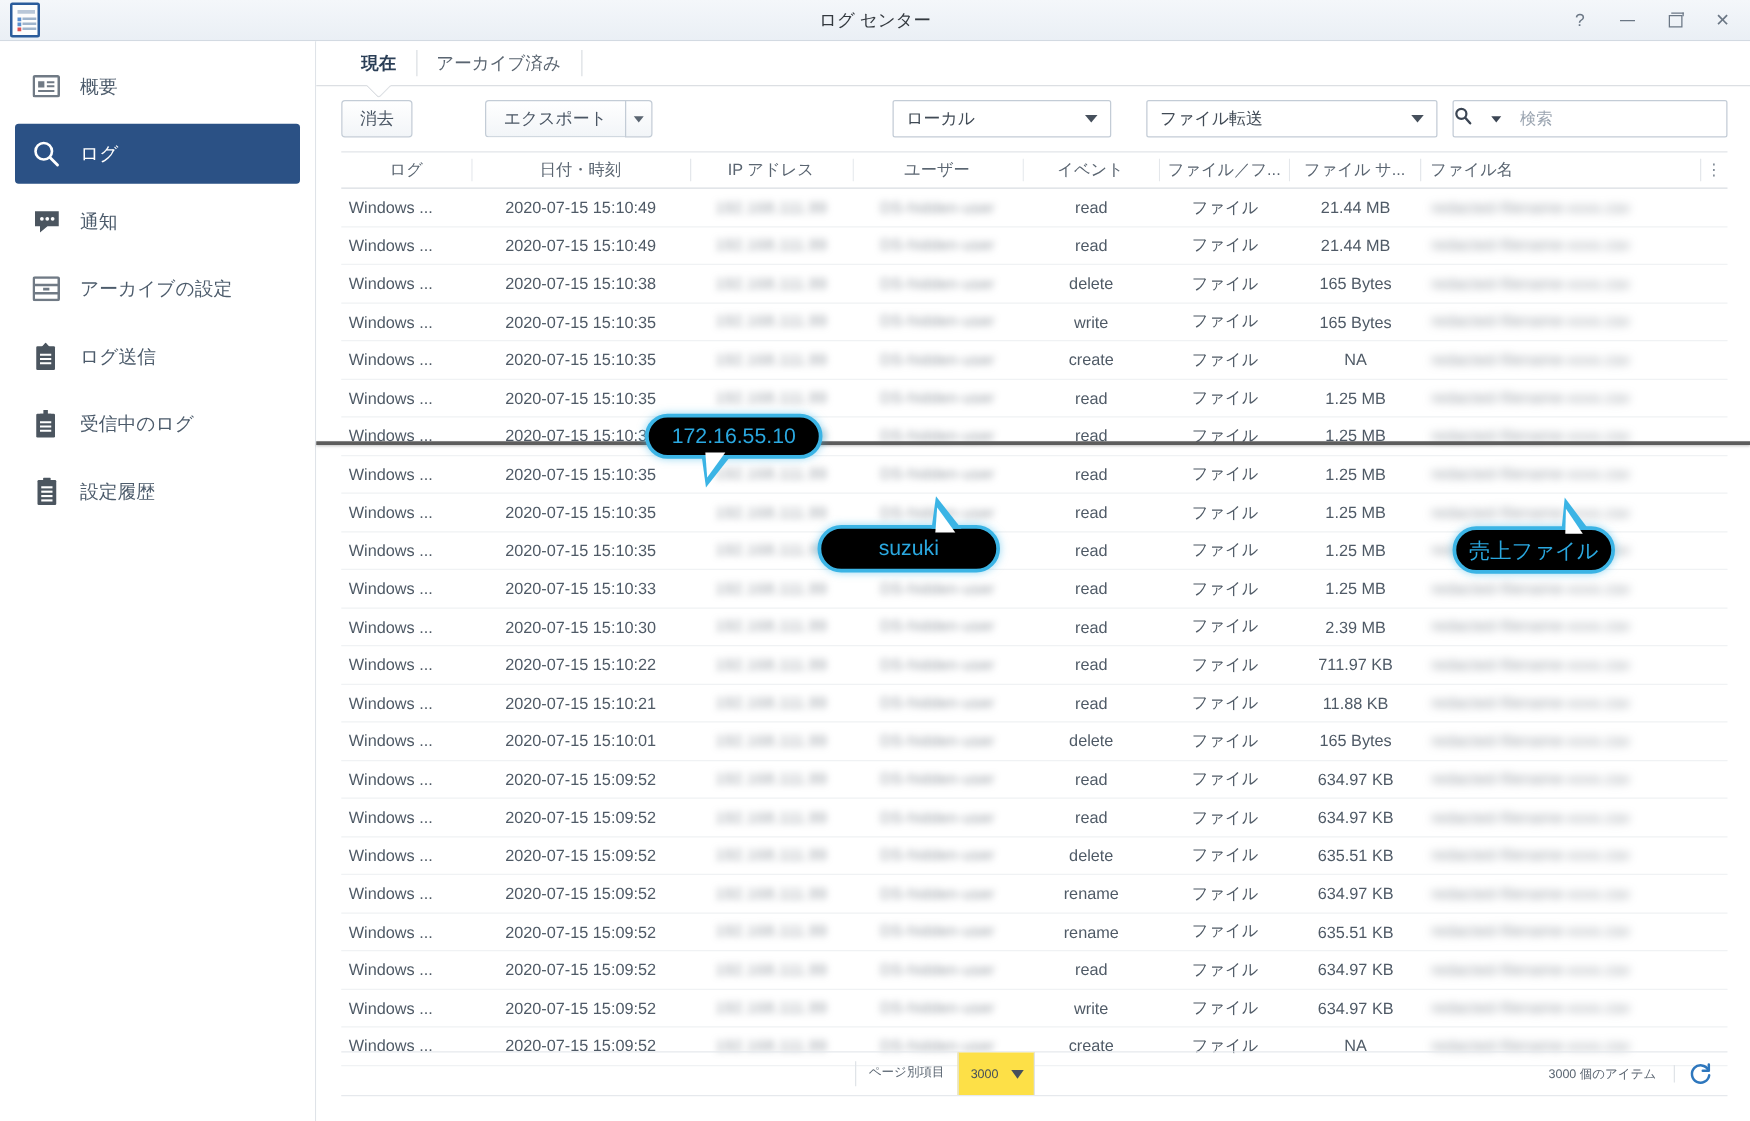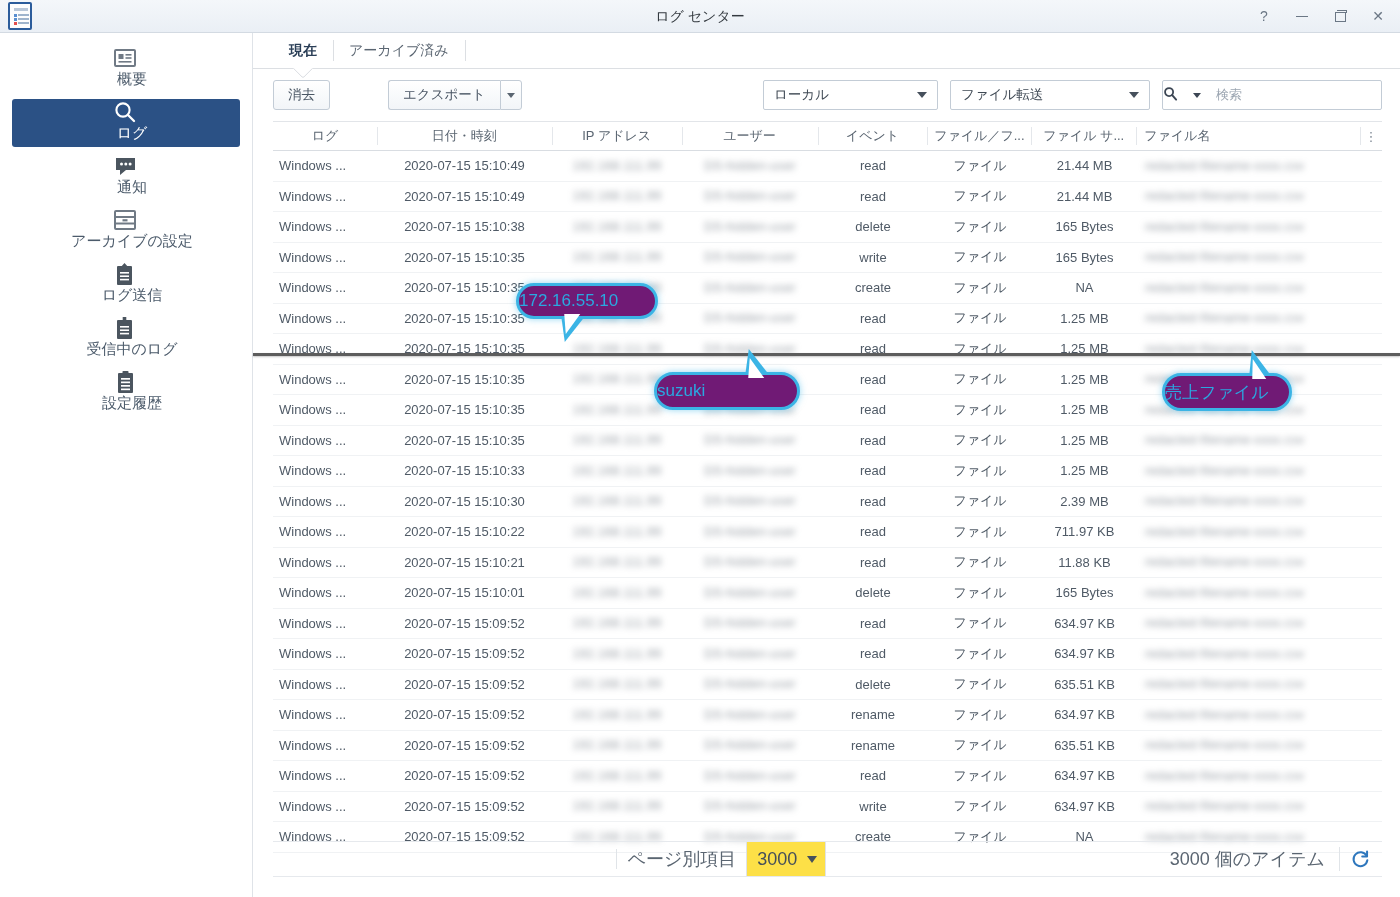--- a/index.html
+++ b/index.html
@@ -95,21 +95,20 @@
   }
   .nav-item {
     display: flex; align-items: center;
     height: 48px;
     margin: 0 12px 6px 12px;
     padding-left: 12px;
     border-radius: 3px;
     cursor: pointer;
     color: #4c5b6b;
     font-size: 15px;
-    flex-direction: column;
   }
   .nav-item.active {
     background: #2b5185;
     color: #ffffff;
   }
   .nav-icon {
     width: 26px; height: 26px;
     margin-right: 14px;
     flex: 0 0 auto;
     display: flex; align-items: center; justify-content: center;
@@ -201,21 +200,21 @@
     background: #ffffff;
     display: flex; align-items: center;
     padding: 0 10px;
     font-size: 13.5px;
     color: #404a55;
     cursor: pointer;
   }
   .combo .combo-label { flex: 1; white-space: nowrap; }
   .combo .caret-dn { margin-left: 10px; border-top-color:#46505c; border-left-width:5px;border-right-width:5px;border-top-width:6px;}
   .combo-local { width: 175px; }
-  .combo-type  { width: 200px; }
+  .combo-type  { width: 233px; margin-left: 16px; }
 
   .searchbox {
     width: 220px; height: 30px;
     border: 1px solid #c3ccd6;
     border-radius: 2px;
     background:#fff;
     display:flex; align-items:center;
     padding: 0 0;
     gap: 15px;
     cursor: text;
@@ -292,28 +291,29 @@
     height: 3px;
     background: #5d5d5d;
     box-shadow: 0 1px 2px rgba(0,0,0,0.22);
     z-index: 6;
   }
 
   
   .callout {
     position: absolute;
     z-index: 9;
-    background: #701a75;
+    background: #000000;
     border: 3px solid #3bb4e5;
     border-radius: 22px;
     color: #2aa8e0;
     font-size: 17px;
-    display: flex; align-items: center; 
+    display: flex; align-items: center; justify-content: center;
     box-shadow: 0 0 7px rgba(59,180,229,0.55);
     white-space: nowrap;
+    margin-top: 48px;
   }
   .callout .tail, .callout .tail-in {
     position: absolute;
     width: 0; height: 0;
   }
   
   #callout-ip {
     left: 516px; top: 283px;
     width: 142px; height: 36px;
   }
@@ -372,21 +372,21 @@
 
   
   .footer {
     position: absolute;
     left: 20px; right: 18px;
     bottom: 20px;
     height: 36px;
     border-top: 1px solid #e6e9ed;
     border-bottom: 1px solid #e6e9ed;
     display: flex; align-items: center;
-    font-size: 18px;
+    font-size: 10px;
     color: #5a6571;
   }
   .pager {
     margin-left: auto;
     display: flex; align-items: center;
   }
   .pager-label { padding: 0 10px; border-left:1px solid #e0e4e8; line-height: 20px;}
   .pager-select {
     display:flex; align-items:center; gap:10px;
     height: 34px; padding: 0 8px 0 10px;

